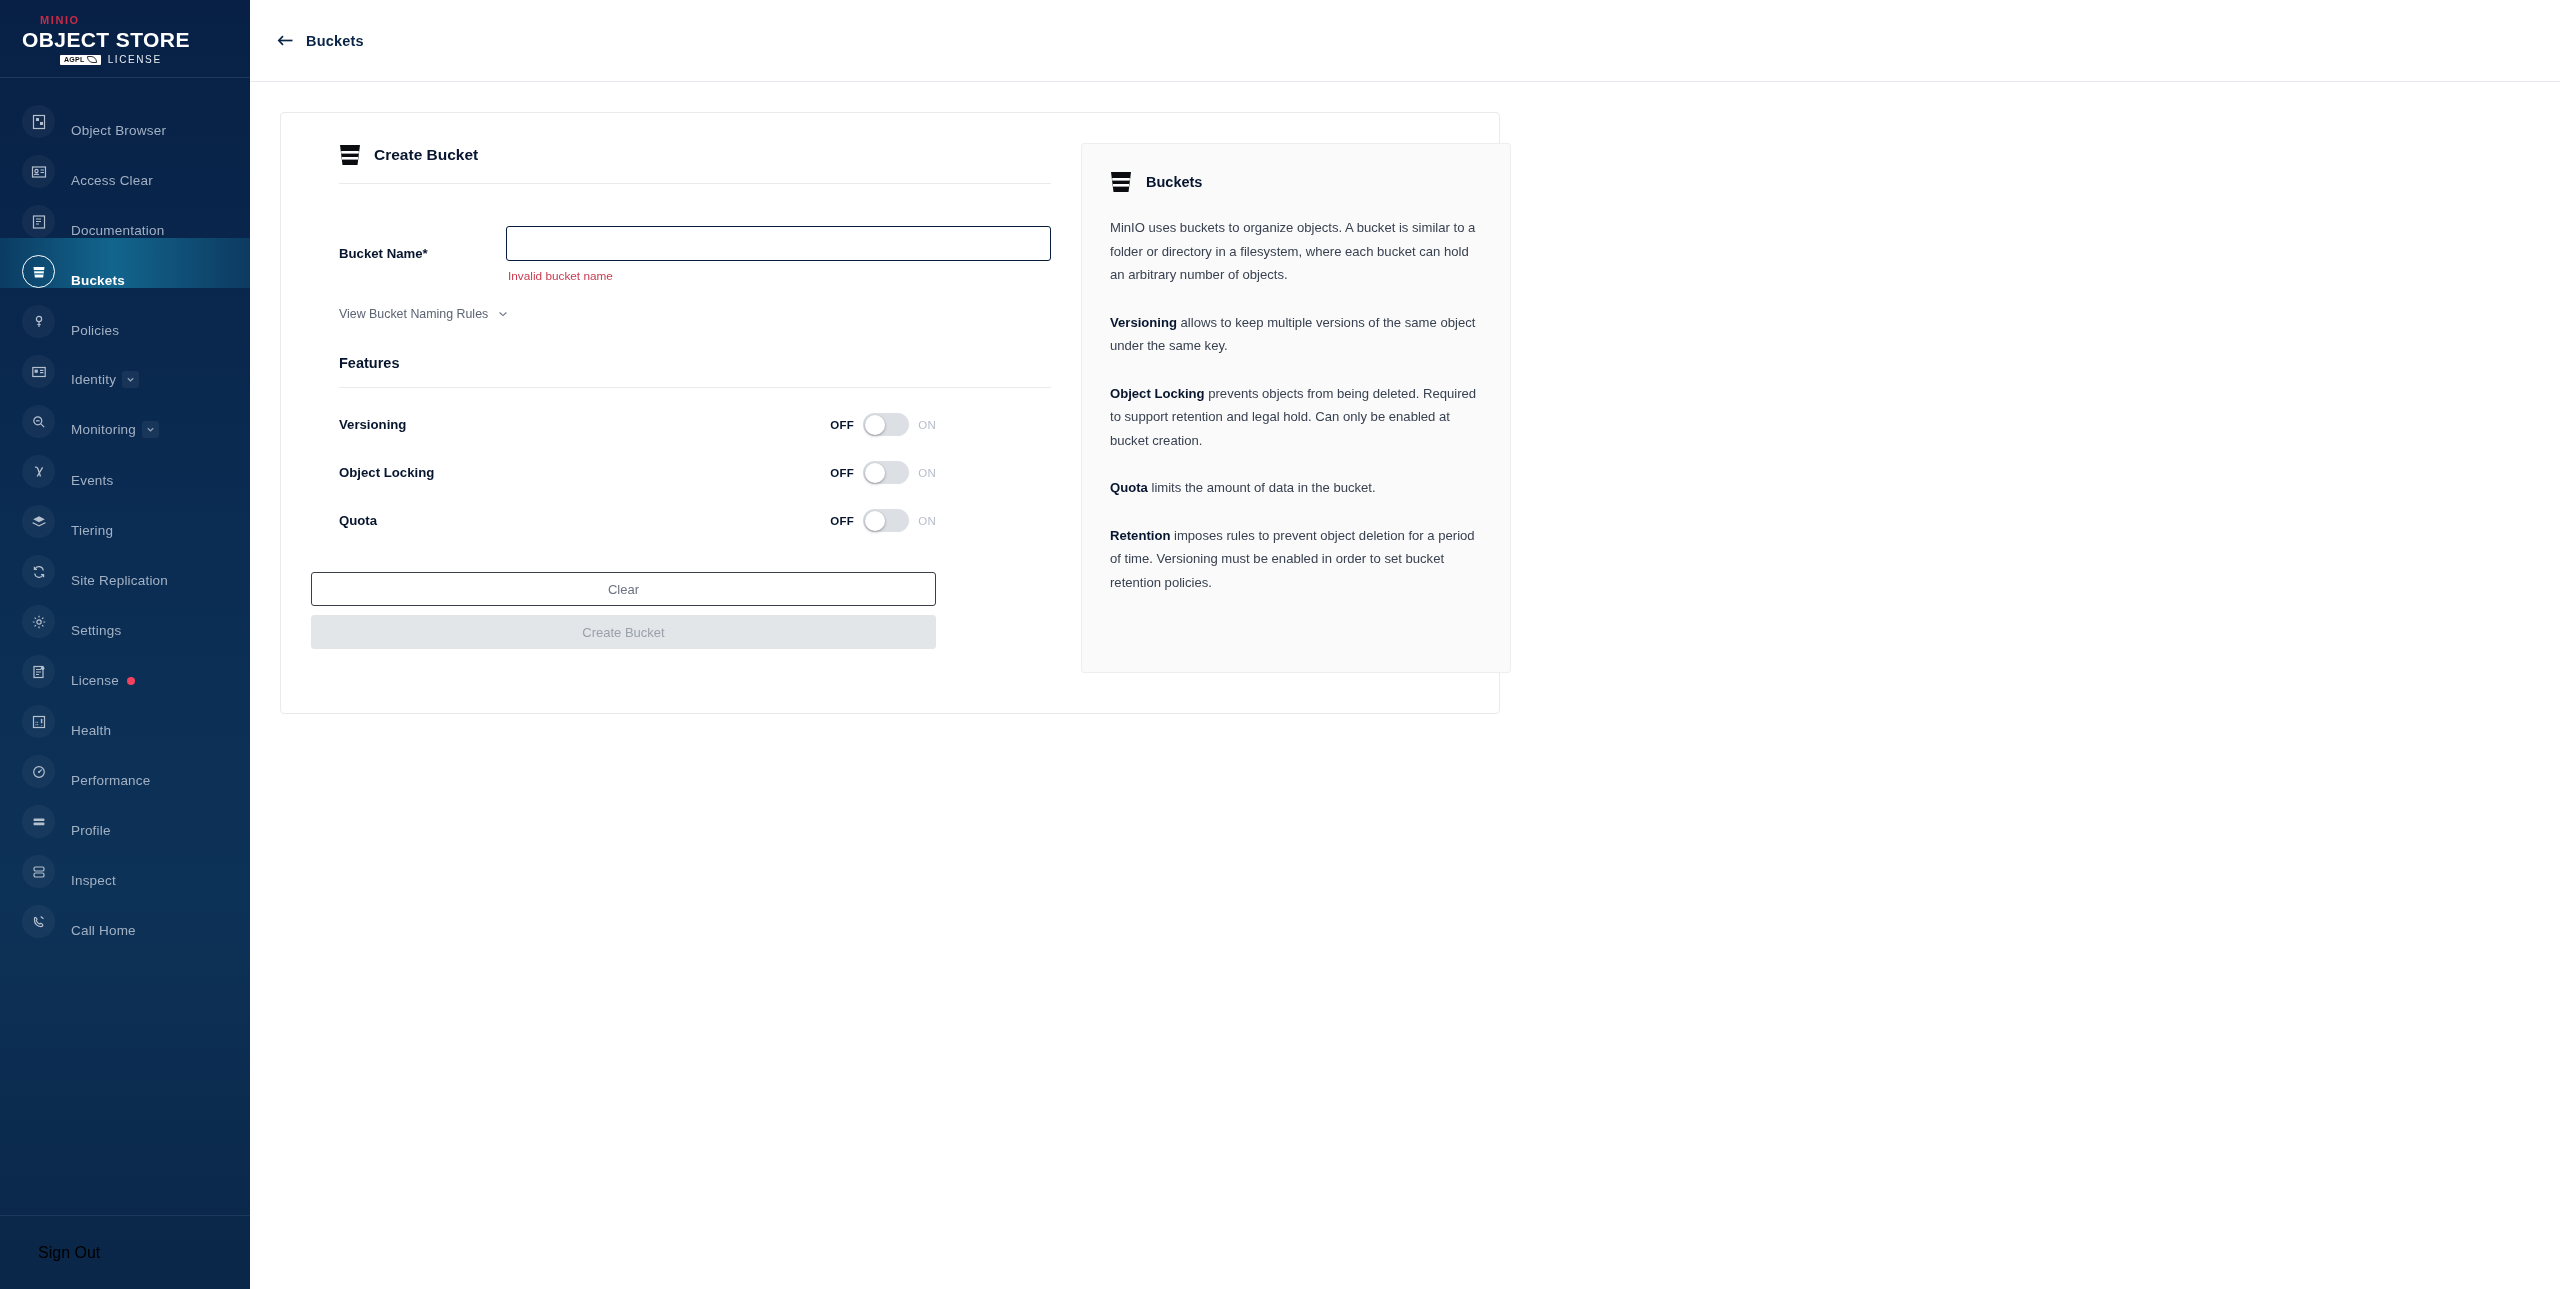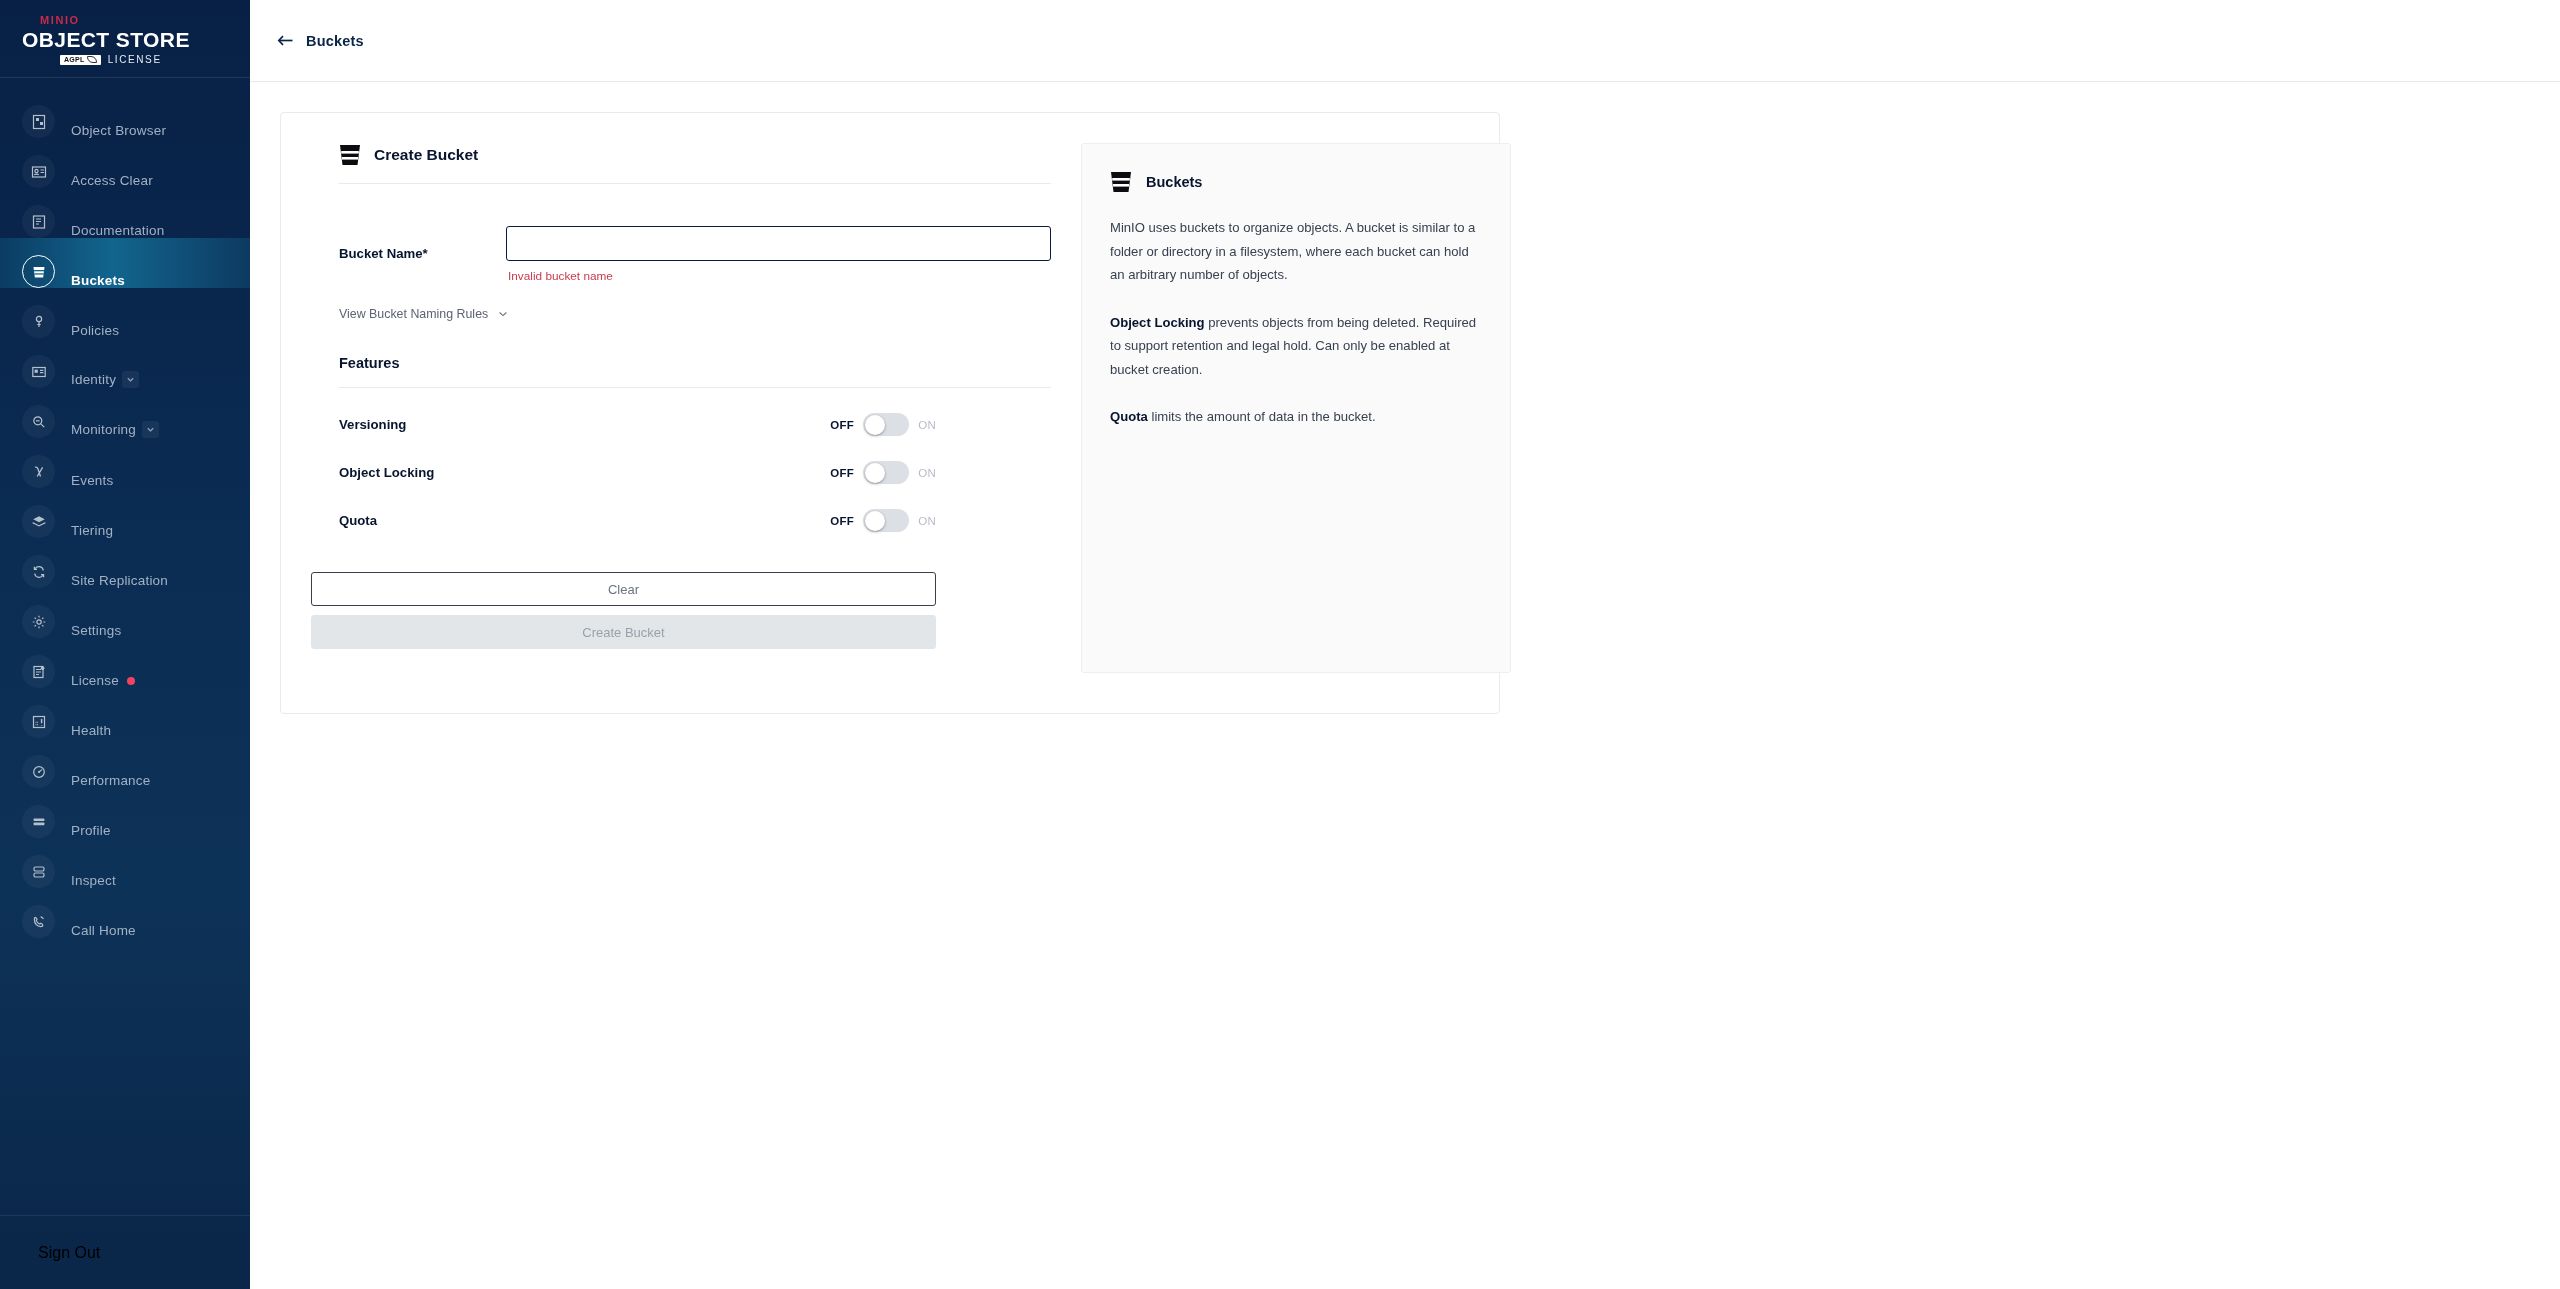--- a/index.html
+++ b/index.html
@@ -505,20 +505,22 @@
               <svg viewBox="0 0 22 24">
                   <path d="M1 2h20l-2.5 20h-15z" fill="#0b0c10"></path>
                   <rect x="2.2" y="8" width="17.6" height="2.6" fill="#fff"></rect>
                   <rect x="3" y="14" width="16" height="2.6" fill="#fff"></rect>
                 </svg>
             </span>
             <span class="ttl">Buckets</span>
           </div>
 
           <p class="info-p"><span>MinIO uses buckets to organize objects. A bucket is similar to a folder or directory in a filesystem, where each bucket can hold an arbitrary number of objects.</span></p>
+          <p class="info-p"><b>Versioning</b><span> allows to keep multiple versions of the same object under the same key.</span></p>
           <p class="info-p"><b>Object Locking</b><span> prevents objects from being deleted. Required to support retention and legal hold. Can only be enabled at bucket creation.</span></p>
           <p class="info-p"><b>Quota</b><span> limits the amount of data in the bucket.</span></p>
+          <p class="info-p"><b>Retention</b><span> imposes rules to prevent object deletion for a period of time. Versioning must be enabled in order to set bucket retention policies.</span></p>
         </aside>
 
       </div>
     </div>
   </main>
 </div>
 
 </body></html>

